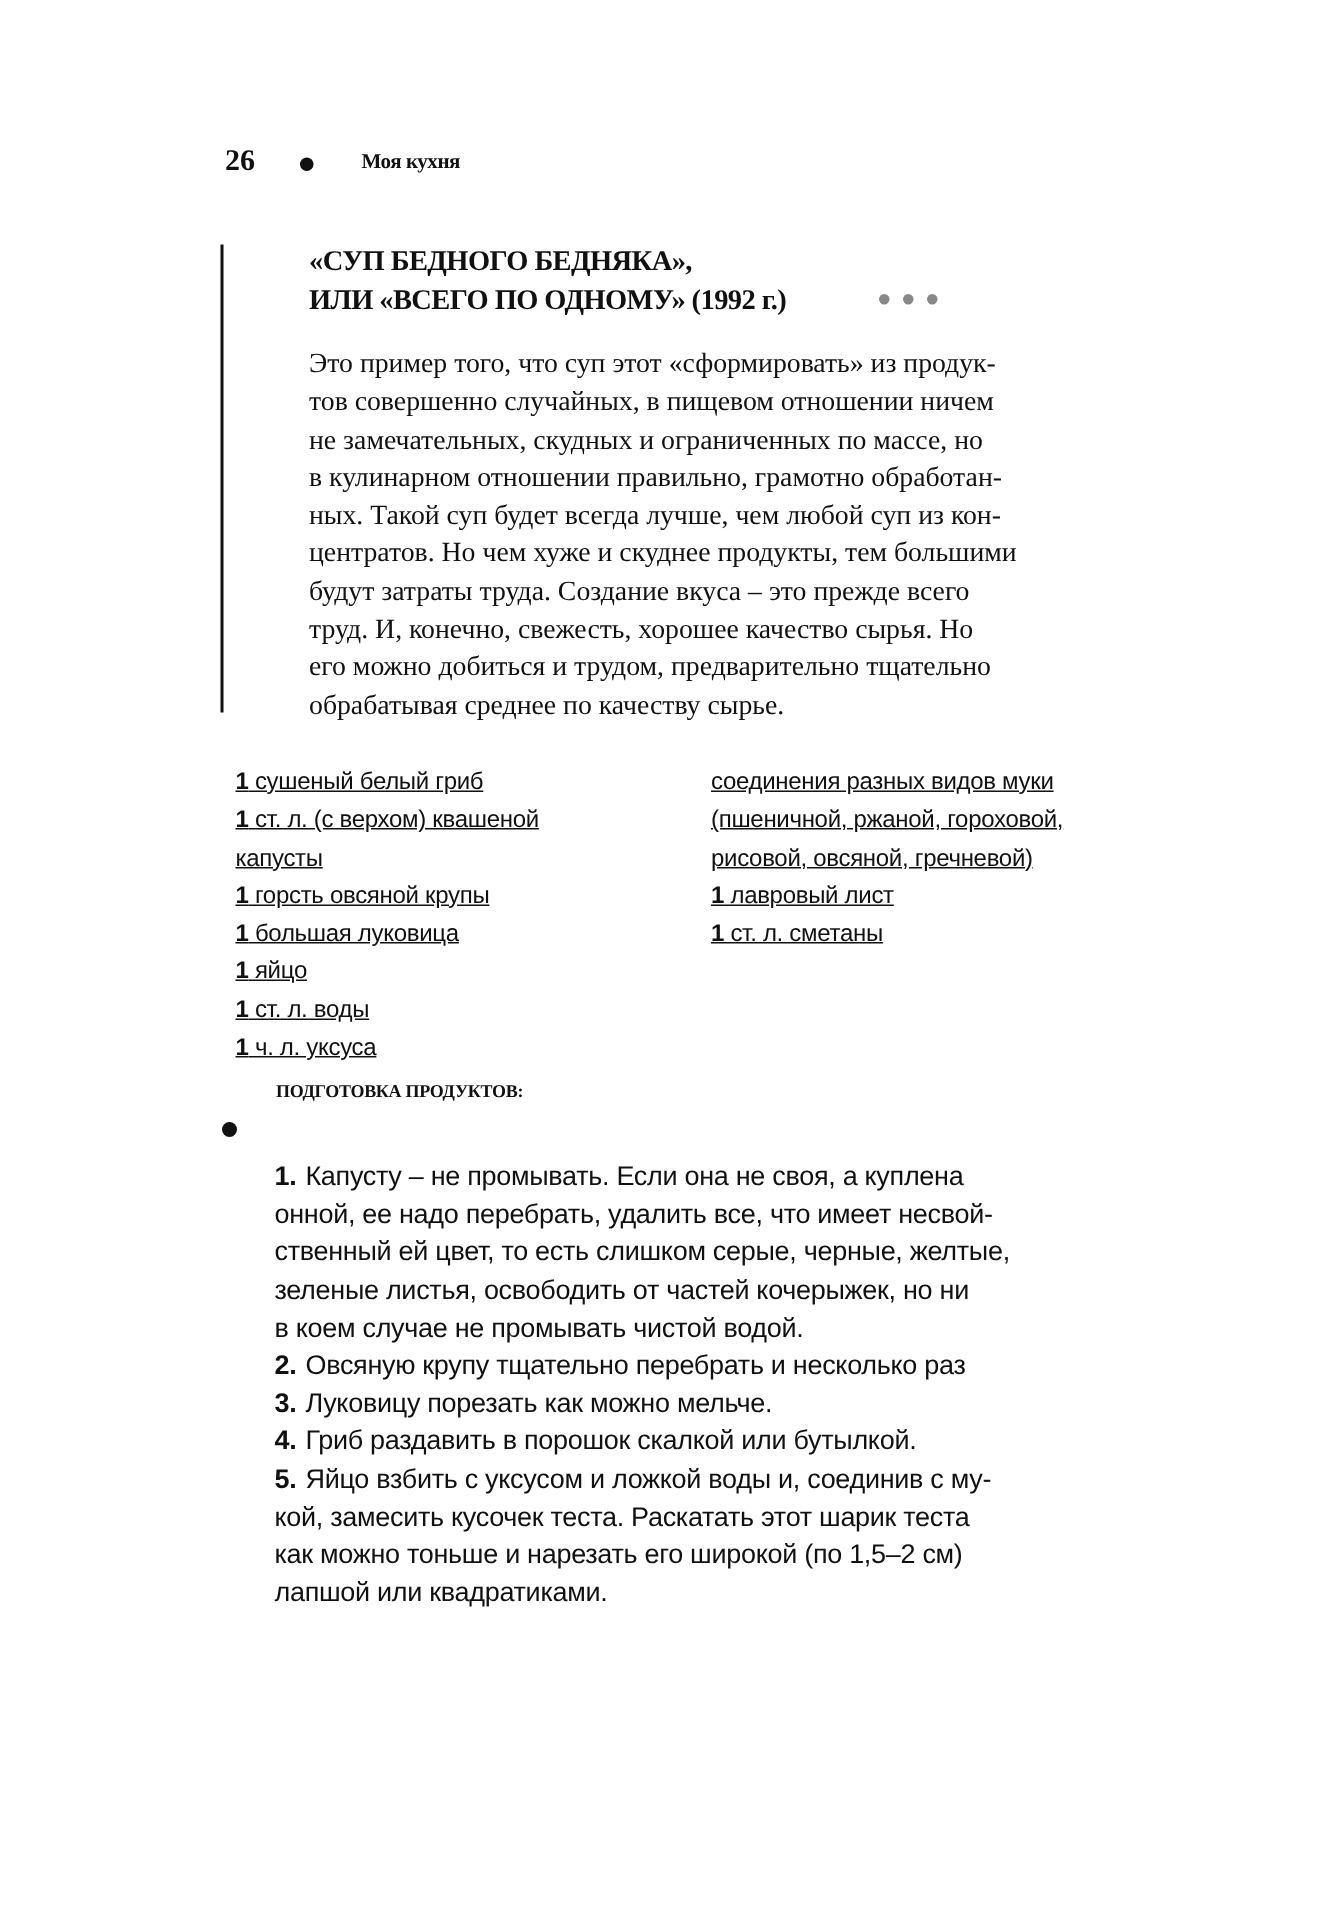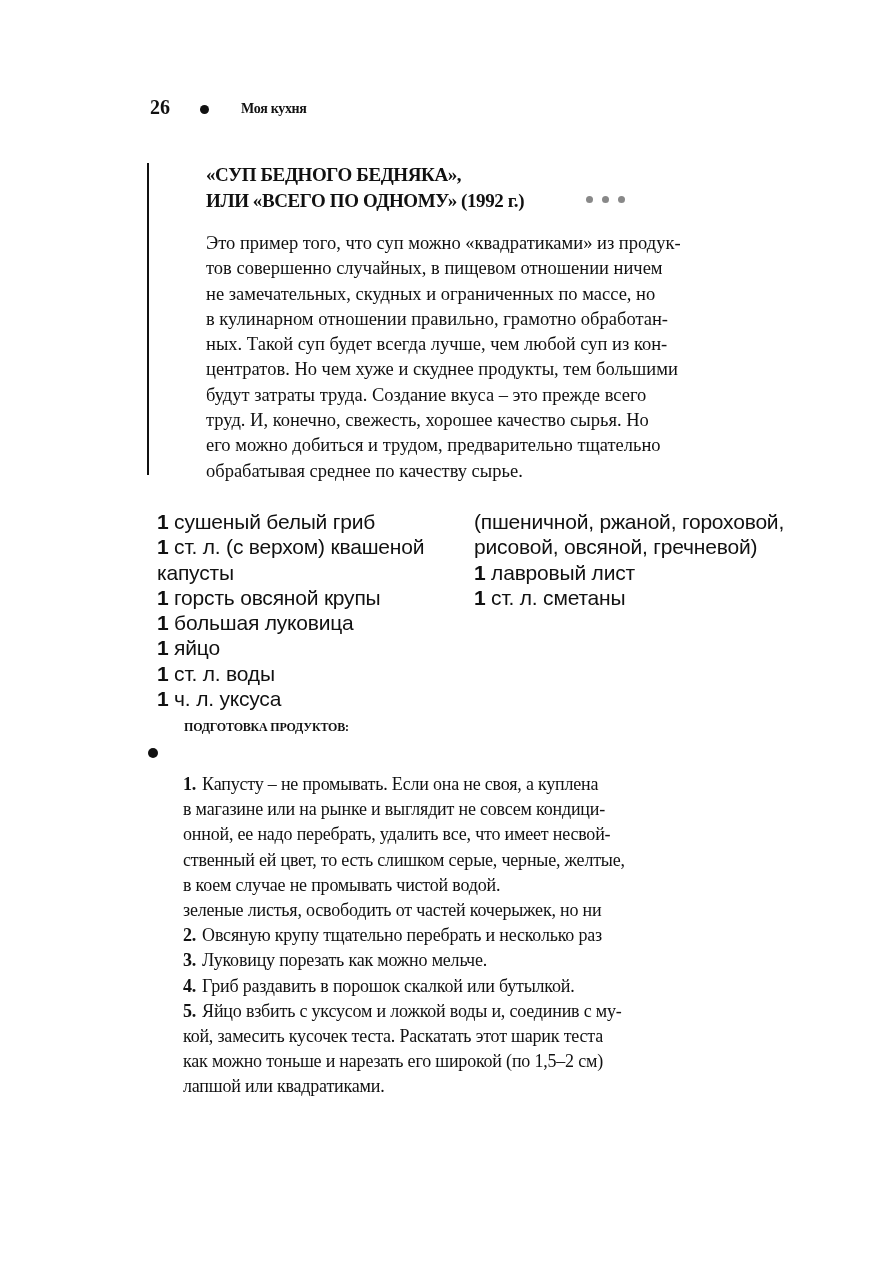--- a/index.html
+++ b/index.html
@@ -12,30 +12,30 @@
 
     .side-rule { left: 147px; top: 163px; width: 2px; height: 312px; background: #111; }
 
     .title { left: 206px; top: 162px; font-family: "Liberation Serif", serif; font-size: 19px; font-weight: bold; line-height: 26px; letter-spacing: -0.4px; }
     .dots { left: 586px; top: 196px; display: flex; gap: 9px; }
     .dot { width: 7px; height: 7px; border-radius: 50%; background: #888; }
 
     .intro { left: 206px; top: 231px; width: 580px; font-family: "Liberation Serif", serif; font-size: 18.5px; line-height: 25.3px; text-align: justify; }
     .intro p { margin: 0; }
 
-    .ing { font-family: "Liberation Sans", sans-serif; font-size: 21px; line-height: 25.3px; letter-spacing: -0.2px; }
+    .ing { font-family: "Liberation Sans", sans-serif; font-size: 16px; line-height: 25.3px; letter-spacing: -0.2px; text-decoration: underline; }
     .ing-left { left: 157px; top: 509px; width: 300px; }
     .ing-right { left: 474px; top: 509px; width: 320px; }
     .ing div { white-space: nowrap; }
     .ing .q { font-weight: bold; }
 
     .prep-bullet { left: 148px; top: 748px; width: 10px; height: 10px; border-radius: 50%; background: #111; }
     .prep-head { left: 184px; top: 720px; font-family: "Liberation Serif", serif; font-size: 12px; font-weight: bold; letter-spacing: -0.2px; }
 
-    .steps { left: 183px; top: 772px; width: 600px; font-family: Liberation Serif, serif; font-size: 18px; line-height: 25.2px; letter-spacing: -0.2px; }
+    .steps { left: 183px; top: 772px; width: 600px; font-family: Liberation Sans, sans-serif; font-size: 18px; line-height: 25.2px; letter-spacing: -0.2px; }
     .steps .line { white-space: nowrap; }
     .steps .n { font-weight: bold; margin-right: 6px; }
   </style>
 </head>
 <body>
 
 <div class="abs header-num">26</div>
 <div class="abs header-bullet"></div>
 <div class="abs header-title">Моя кухня</div>
 
@@ -45,21 +45,21 @@
   <div>«СУП БЕДНОГО БЕДНЯКА»,</div>
   <div>ИЛИ «ВСЕГО ПО ОДНОМУ» (1992 г.)</div>
 </div>
 <div class="abs dots">
   <span class="dot"></span>
   <span class="dot"></span>
   <span class="dot"></span>
 </div>
 
 <div class="abs intro">
-  <p>Это пример того, что суп можно «квадратиками» из продук-</p>
+  <p>Это пример того, что суп этот «сформировать» из продук-</p>
   <p>тов совершенно случайных, в пищевом отношении ничем</p>
   <p>не замечательных, скудных и ограниченных по массе, но</p>
   <p>в кулинарном отношении правильно, грамотно обработан-</p>
   <p>ных. Такой суп будет всегда лучше, чем любой суп из кон-</p>
   <p>центратов. Но чем хуже и скуднее продукты, тем большими</p>
   <p>будут затраты труда. Создание вкуса – это прежде всего</p>
   <p>труд. И, конечно, свежесть, хорошее качество сырья. Но</p>
   <p>его можно добиться и трудом, предварительно тщательно</p>
   <p>обрабатывая среднее по качеству сырье.</p>
 </div>
@@ -69,36 +69,36 @@
   <div><span class="q">1</span><span> ст. л. (с верхом) квашеной</span></div>
   <div><span class="q"></span><span>капусты</span></div>
   <div><span class="q">1</span><span> горсть овсяной крупы</span></div>
   <div><span class="q">1</span><span> большая луковица</span></div>
   <div><span class="q">1</span><span> яйцо</span></div>
   <div><span class="q">1</span><span> ст. л. воды</span></div>
   <div><span class="q">1</span><span> ч. л. уксуса</span></div>
 </div>
 
 <div class="abs ing ing-right">
+  <div><span class="q"></span><span>соединения разных видов муки</span></div>
   <div><span class="q"></span><span>(пшеничной, ржаной, гороховой,</span></div>
   <div><span class="q"></span><span>рисовой, овсяной, гречневой)</span></div>
   <div><span class="q">1</span><span> лавровый лист</span></div>
   <div><span class="q">1</span><span> ст. л. сметаны</span></div>
 </div>
 
 <div class="abs prep-bullet"></div>
 <div class="abs prep-head">ПОДГОТОВКА ПРОДУКТОВ:</div>
 
 <div class="abs steps">
   <div class="line"><span class="n">1.</span><span>Капусту – не промывать. Если она не своя, а куплена</span></div>
-  <div class="line"><span>в магазине или на рынке и выглядит не совсем кондици-</span></div>
   <div class="line"><span>онной, ее надо перебрать, удалить все, что имеет несвой-</span></div>
   <div class="line"><span>ственный ей цвет, то есть слишком серые, черные, желтые,</span></div>
+  <div class="line"><span>зеленые листья, освободить от частей кочерыжек, но ни</span></div>
   <div class="line"><span>в коем случае не промывать чистой водой.</span></div>
-  <div class="line"><span>зеленые листья, освободить от частей кочерыжек, но ни</span></div>
   <div class="line"><span class="n">2.</span><span>Овсяную крупу тщательно перебрать и несколько раз</span></div>
   <div class="line"><span class="n">3.</span><span>Луковицу порезать как можно мельче.</span></div>
   <div class="line"><span class="n">4.</span><span>Гриб раздавить в порошок скалкой или бутылкой.</span></div>
   <div class="line"><span class="n">5.</span><span>Яйцо взбить с уксусом и ложкой воды и, соединив с му-</span></div>
   <div class="line"><span>кой, замесить кусочек теста. Раскатать этот шарик теста</span></div>
   <div class="line"><span>как можно тоньше и нарезать его широкой (по 1,5–2 см)</span></div>
   <div class="line"><span>лапшой или квадратиками.</span></div>
 </div>
 
 </body></html>

